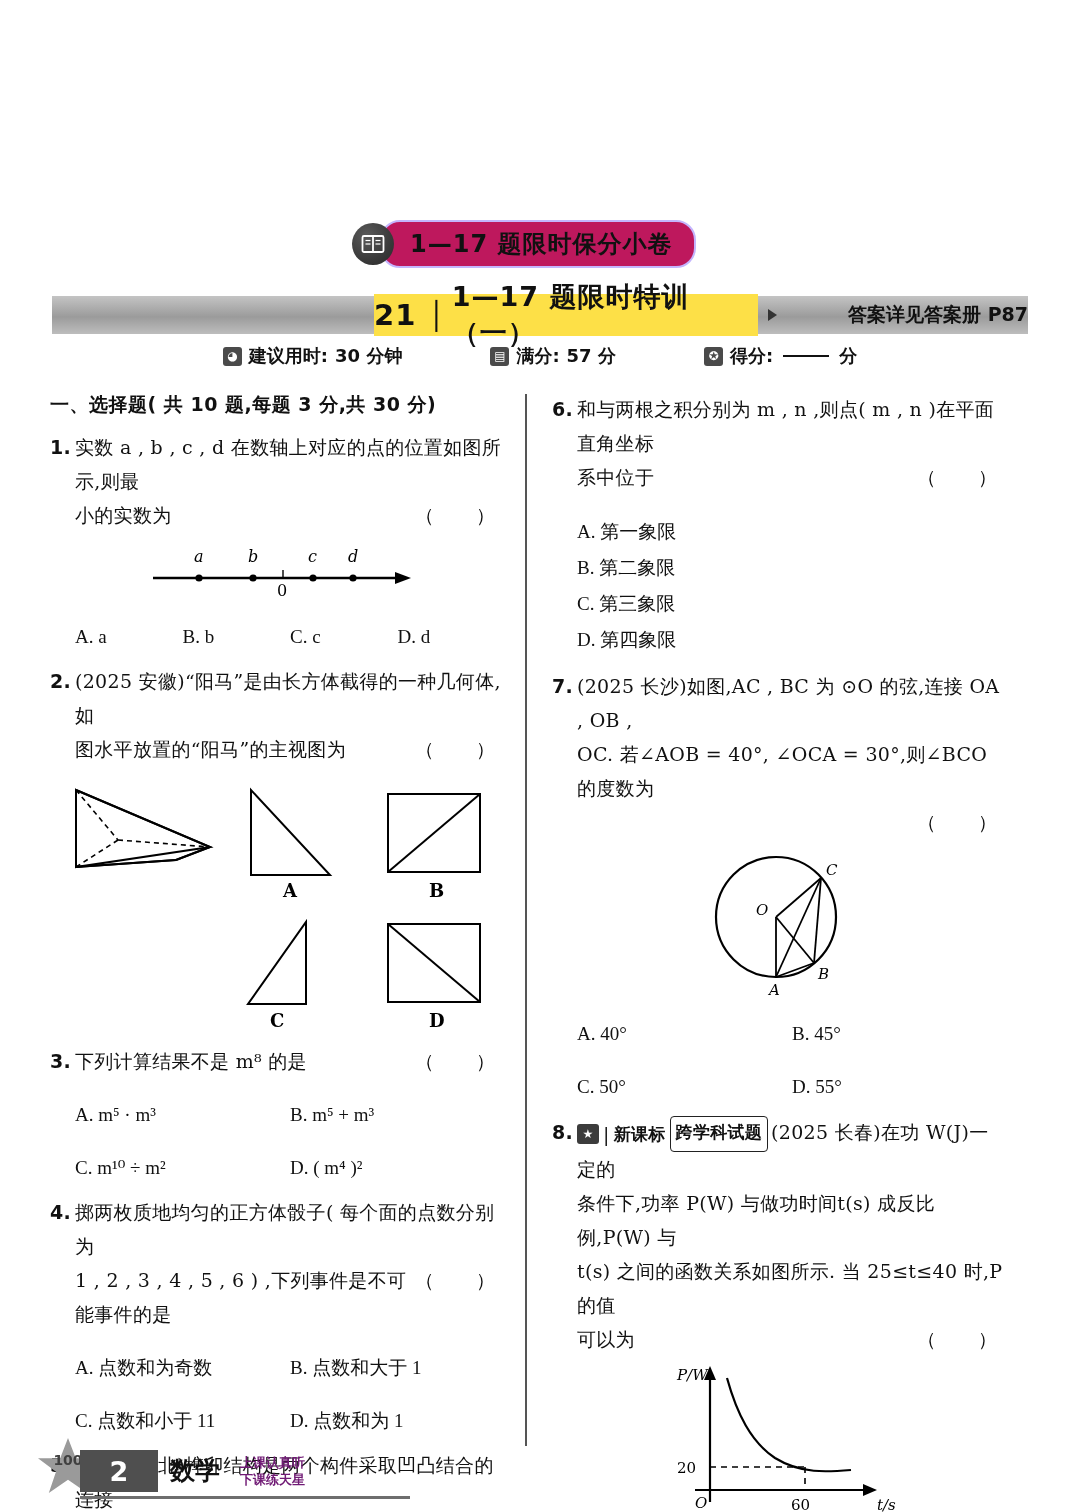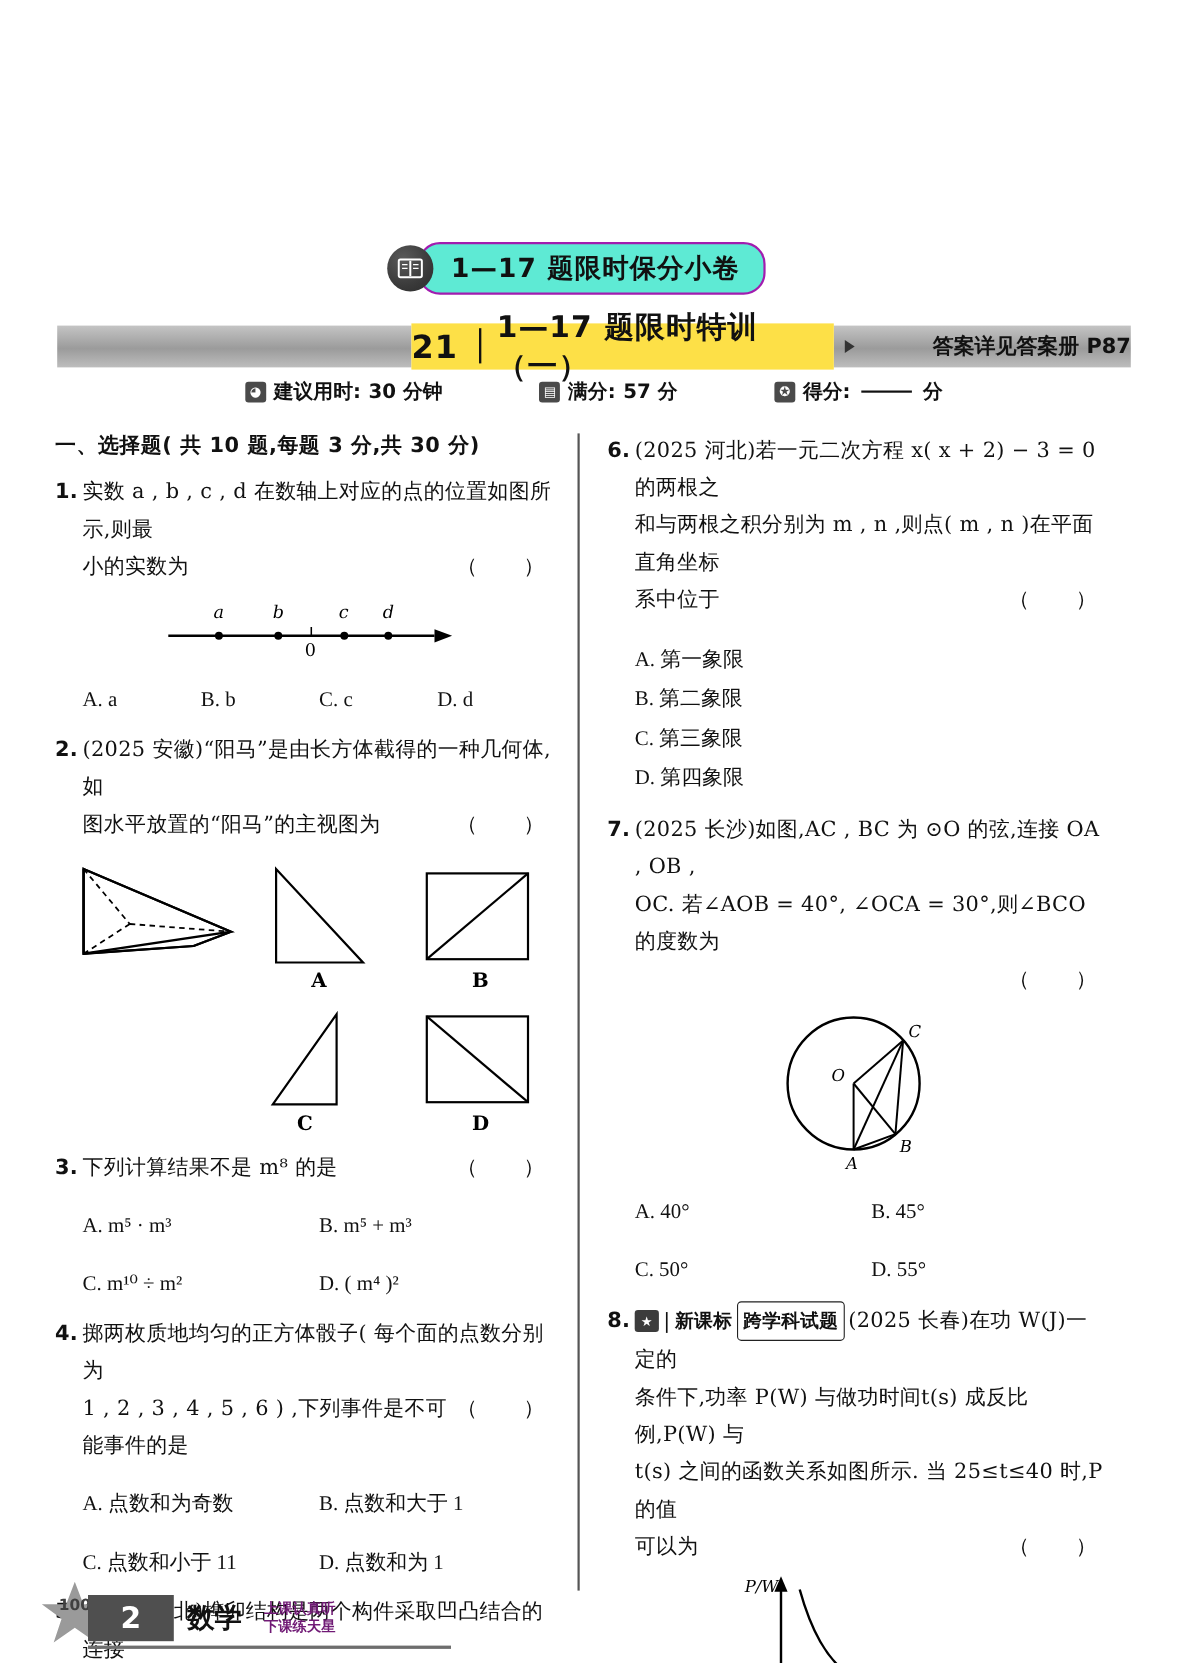--- a/index.html
+++ b/index.html
@@ -37,23 +37,23 @@
   
   .section-pill{position:absolute;left:352px;top:222px;height:44px;display:flex;align-items:center;}
   .pill-badge{
     width:42px;height:42px;border-radius:50%;
     background:radial-gradient(circle at 35% 30%,#5a5a5a 0%,#3a3a3a 60%,#2a2a2a 100%);
     display:flex;align-items:center;justify-content:center;color:#fff;font-size:22px;
     position:relative;z-index:2;
   }
   .pill-body{
     margin-left:-14px;padding:4px 22px 4px 28px;height:36px;
-    border:2px solid #a21caf;border-radius:20px;display:flex;align-items:center;
-    font-family:"DejaVu Sans","Liberation Sans",sans-serif;
-    font-weight:bold;font-size:24px;letter-spacing:1px;background:#5eead4;
+    border:2px solid #c4b5fd;border-radius:20px;display:flex;align-items:center;
+    font-family:"DejaVu Sans","Liberation Sans",sans-serif;
+    font-weight:bold;font-size:24px;letter-spacing:1px;background:#be185d;
   }
 
   
   .titlebar{position:absolute;left:52px;top:296px;width:976px;height:38px;}
   .tb-grad-left{
     position:absolute;left:0;top:0;width:322px;height:38px;
     background:linear-gradient(180deg,#c4c4c4,#9b9b9b 55%,#bdbdbd);
   }
   .tb-grad-right{
     position:absolute;left:706px;top:0;width:270px;height:38px;
@@ -121,21 +121,21 @@
     display:inline-flex;align-items:center;gap:4px;vertical-align:middle;margin-right:3px;
   }
   .star-tag{
     width:22px;height:20px;background:#3c3c3c;color:#fff;border-radius:3px;
     display:inline-flex;align-items:center;justify-content:center;font-size:12px;
   }
   .tag-plain{
     font-family:"DejaVu Sans","Liberation Sans",sans-serif;font-weight:bold;font-size:17px;
   }
   .tag-boxed{
-    font-family:Liberation Serif, serif;font-weight:bold;font-size:17px;
+    font-family:Liberation Mono, monospace;font-weight:bold;font-size:17px;
     border:1.6px solid #222;border-radius:4px;padding:0px 5px;
   }
 
   
   .footer{position:absolute;left:30px;bottom:8px;width:420px;height:66px;}
   .star{
     position:absolute;left:8px;top:0px;width:60px;height:58px;
     background:#9a9a9a;
     clip-path:polygon(50% 0%,63% 35%,100% 35%,70% 58%,82% 95%,50% 72%,18% 95%,30% 58%,0% 35%,37% 35%);
   }
@@ -369,21 +369,20 @@
     </div>
 
   </div>
 
   <div class="col col-right">
 
     <div class="q">
       <div class="qline">
         <div class="qnum">6.</div>
         <div class="qbody">
-          <div class="qtext">(2025 河北)若一元二次方程 x( x + 2) − 3 = 0 的两根之</div>
           <div class="qtext">和与两根之积分别为 m , n ,则点( m , n )在平面直角坐标</div>
           <div class="qtext">
             <span class="paren">（&nbsp;&nbsp;）</span>
             <span>系中位于</span>
           </div>
         </div>
       </div>
       <div class="opts stack" style="display:block;">
         <div>A. 第一象限</div>
         <div>B. 第二象限</div>

